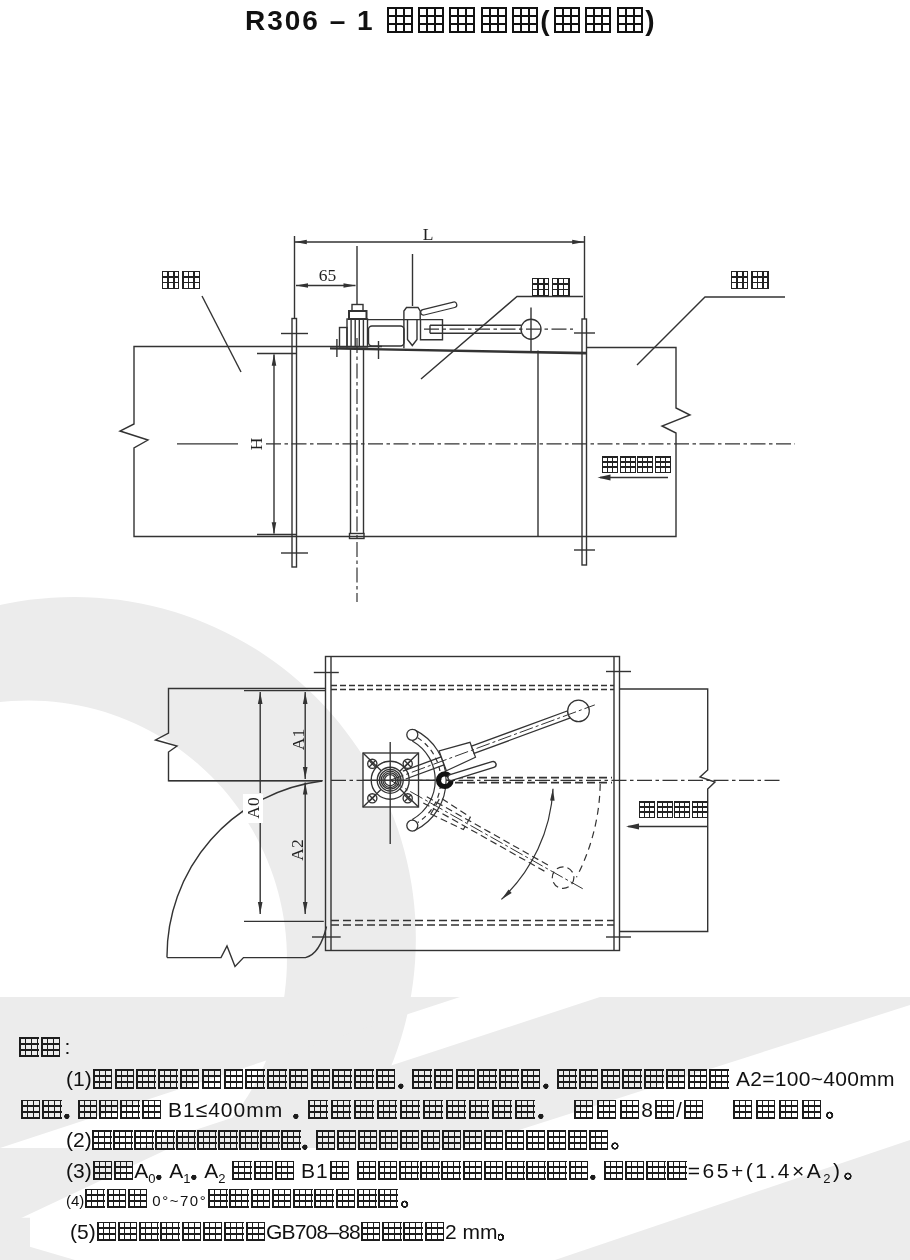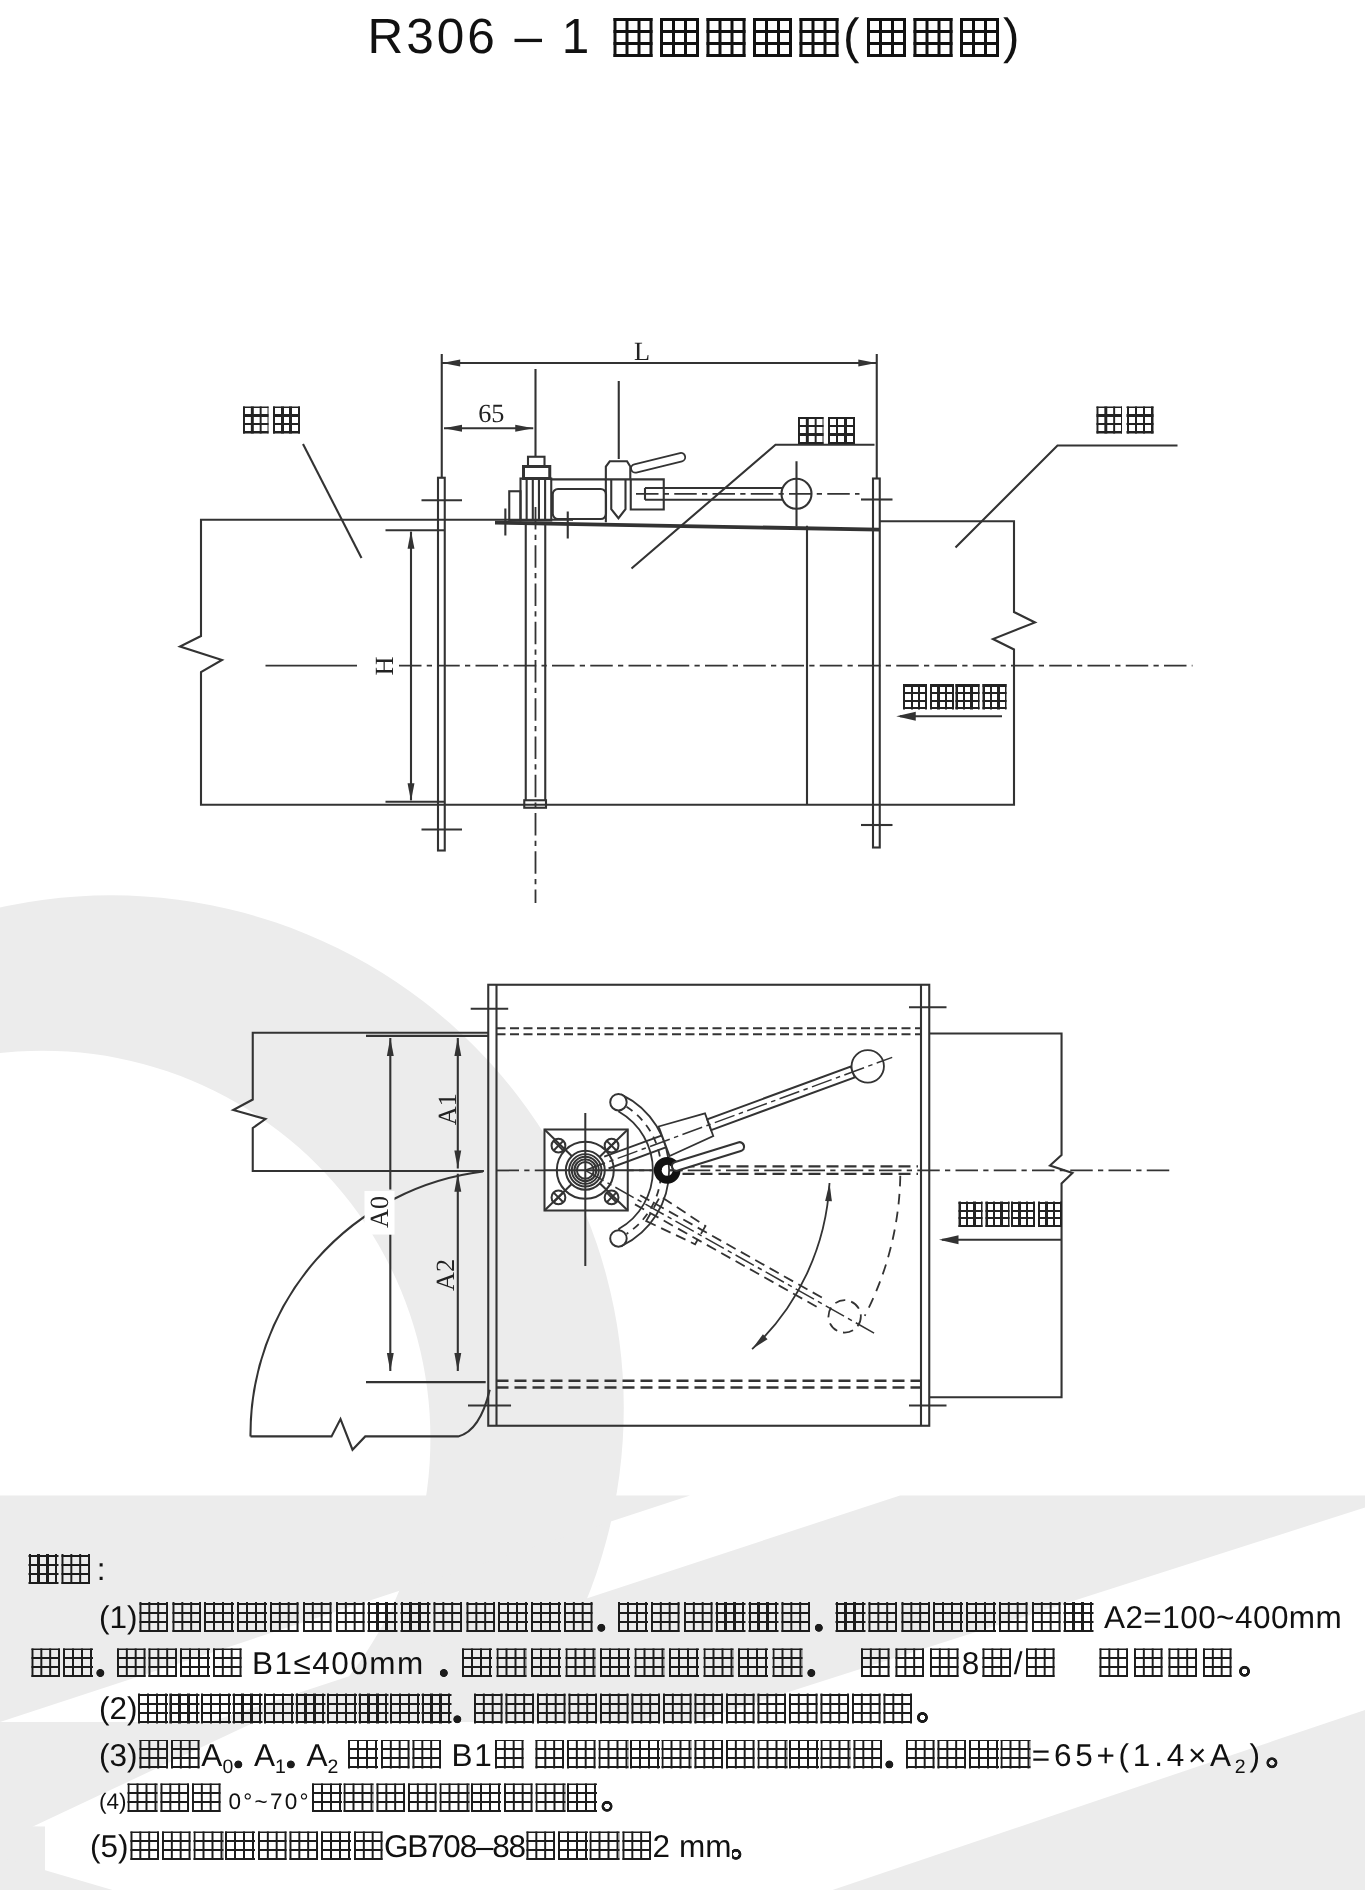--- a/index.html
+++ b/index.html
@@ -193,24 +193,24 @@
 <rect x="243" y="794" width="20" height="29" fill="#fff" stroke="none"></rect>
 <g font-family="Liberation Serif, serif" font-size="17.5" fill="#222">
 <text x="428" y="240" text-anchor="middle">L</text>
 <text x="327.5" y="281" text-anchor="middle">65</text>
 <text transform="translate(262,444) rotate(-90)" text-anchor="middle">H</text>
 <text transform="translate(304,739.5) rotate(-90)" text-anchor="middle">A1</text>
 <text transform="translate(258.5,808) rotate(-90)" text-anchor="middle">A0</text>
 <text transform="translate(302.5,850) rotate(-90)" text-anchor="middle">A2</text>
 </g>
   </svg>
-<div class="abs" style="left:245px;top:5px;font-size:33px;font-weight:normal;letter-spacing:2px">R306&nbsp;– 1 <i class="t"></i><i class="t"></i><i class="t"></i><i class="t"></i><i class="t"></i>(<i class="t"></i><i class="t"></i><i class="t"></i>)</div>
+<div class="abs" style="left:245px;top:5px;font-size:28px;font-weight:bold;letter-spacing:2px">R306&nbsp;– 1 <i class="t"></i><i class="t"></i><i class="t"></i><i class="t"></i><i class="t"></i>(<i class="t"></i><i class="t"></i><i class="t"></i>)</div>
 <div class="abs" style="left:160px;top:271px"><i class="d"></i><i class="d"></i></div>
 <div class="abs" style="left:530px;top:278px"><i class="d"></i><i class="d"></i></div>
 <div class="abs" style="left:729px;top:271px"><i class="d"></i><i class="d"></i></div>
 <div class="abs" style="left:601px;top:456px"><i class="e"></i><i class="e"></i><i class="e"></i><i class="e"></i></div>
 <div class="abs" style="left:638px;top:801px"><i class="e"></i><i class="e"></i><i class="e"></i><i class="e"></i></div>
 <div class="abs g1" style="left:18px;top:1035px;font-size:21px"><i class="c"></i><i class="c"></i><span style="margin-left:3px">:</span></div>
 <div class="abs g1" style="left:66px;top:1067px;font-size:21px">(1)<i class="c"></i><i class="c"></i><i class="c"></i><i class="c"></i><i class="c"></i><i class="c"></i><i class="c"></i><i class="c"></i><i class="c"></i><i class="c"></i><i class="c"></i><i class="c"></i><i class="c"></i><i class="c"></i><i class="p"></i><i class="c"></i><i class="c"></i><i class="c"></i><i class="c"></i><i class="c"></i><i class="c"></i><i class="p"></i><i class="c"></i><i class="c"></i><i class="c"></i><i class="c"></i><i class="c"></i><i class="c"></i><i class="c"></i><i class="c"></i> <span id="m1" style="letter-spacing:.3px">A2=100~400mm</span></div>
 <div class="abs" style="left:20px;top:1097.5px;font-size:21px"><span class="g2a"><i class="c"></i><i class="c"></i><i class="p"></i><i class="c"></i><i class="c"></i><i class="c"></i><i class="c"></i></span> <span id="m2" style="letter-spacing:1px">B1≤400mm</span><span class="g2b"><s style="width:8px"></s><i class="p"></i><i class="c"></i><i class="c"></i><i class="c"></i><i class="c"></i><i class="c"></i><i class="c"></i><i class="c"></i><i class="c"></i><i class="c"></i><i class="c"></i><i class="p"></i><s style="width:20px"></s><i class="c"></i><i class="c"></i><i class="c"></i>8<i class="c"></i>/<i class="c"></i><s style="width:26px"></s><i class="c"></i><i class="c"></i><i class="c"></i><i class="c"></i><i class="o"></i></span></div>
 <div class="abs g3" style="left:66px;top:1128px;font-size:21px">(2)<i class="c"></i><i class="c"></i><i class="c"></i><i class="c"></i><i class="c"></i><i class="c"></i><i class="c"></i><i class="c"></i><i class="c"></i><i class="c"></i><i class="p"></i><i class="c"></i><i class="c"></i><i class="c"></i><i class="c"></i><i class="c"></i><i class="c"></i><i class="c"></i><i class="c"></i><i class="c"></i><i class="c"></i><i class="c"></i><i class="c"></i><i class="c"></i><i class="c"></i><i class="o"></i></div>
 <div class="abs g4" style="left:66px;top:1158.5px;font-size:21px">(3)<i class="c"></i><i class="c"></i>A<sub>0</sub><i class="p"></i>A<sub>1</sub><i class="p"></i>A<sub>2</sub> <i class="c"></i><i class="c"></i><i class="c"></i> <span style="letter-spacing:1px">B1</span><i class="c"></i> <span class="g4t"><i class="c"></i><i class="c"></i><i class="c"></i><i class="c"></i><i class="c"></i><i class="c"></i><i class="c"></i><i class="c"></i><i class="c"></i><i class="c"></i><i class="c"></i></span><i class="p"></i><i class="c"></i><i class="c"></i><i class="c"></i><i class="c"></i><span style="letter-spacing:2.5px">=65+(1.4×A<sub>2</sub>)</span><i class="o"></i></div>
 <div class="abs g4" style="left:66px;top:1189px;font-size:15px">(4)<i class="c"></i><i class="c"></i><i class="c"></i> <span style="letter-spacing:1.5px">0°~70°</span><i class="c"></i><i class="c"></i><i class="c"></i><i class="c"></i><i class="c"></i><i class="c"></i><i class="c"></i><i class="c"></i><i class="c"></i><i class="o"></i></div>
-<div class="abs g4" style="left:60px;top:1219.5px;font-size:21px">(5)<i class="c"></i><i class="c"></i><i class="c"></i><i class="c"></i><i class="c"></i><i class="c"></i><i class="c"></i><i class="c"></i><span style="letter-spacing:-.8px">GB708–88</span><i class="c"></i><i class="c"></i><i class="c"></i><i class="c"></i>2 mm<i class="o" style="width:10px"></i></div>
+<div class="abs g4" style="left:70px;top:1219.5px;font-size:21px">(5)<i class="c"></i><i class="c"></i><i class="c"></i><i class="c"></i><i class="c"></i><i class="c"></i><i class="c"></i><i class="c"></i><span style="letter-spacing:-.8px">GB708–88</span><i class="c"></i><i class="c"></i><i class="c"></i><i class="c"></i>2 mm<i class="o" style="width:10px"></i></div>
 </body></html>

